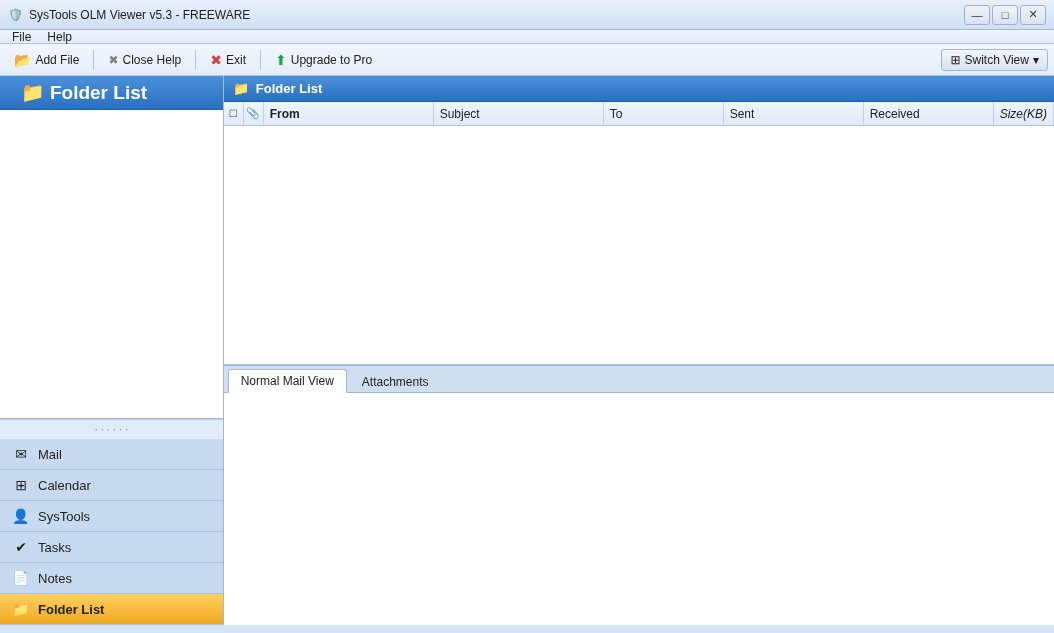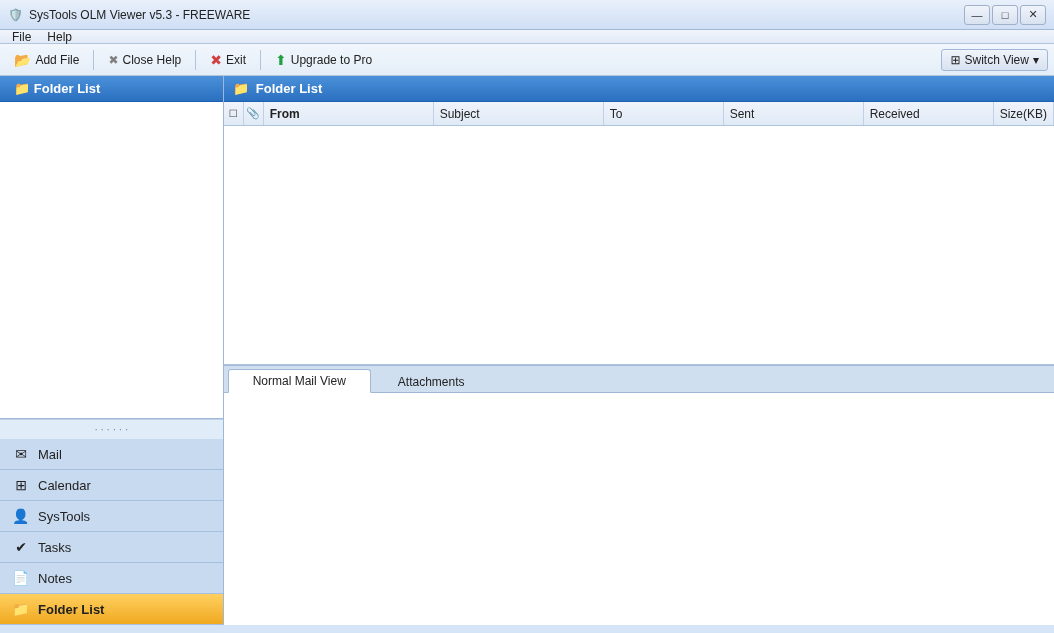--- a/index.html
+++ b/index.html
@@ -124,22 +124,22 @@
       width: 230px;
       background: #d6e4f7;
       border-right: 1px solid #a0b8d8;
       display: flex;
       flex-direction: column;
     }
     .sidebar-header {
       background: linear-gradient(to bottom, #4a90d9, #2a70c0);
       color: white;
       font-weight: bold;
-      font-size: 13px;
-      padding: 5px 14px;
+      font-size: 19px;
+      padding: 5px 21px;
       border-bottom: 1px solid #2060b0;
     }
     .sidebar-tree {
       flex: 1;
       background: white;
       border-bottom: 1px solid #a0b8d8;
     }
     .sidebar-dots {
       text-align: center;
       padding: 4px;
@@ -234,41 +234,41 @@
       color: #222;
       display: flex;
       align-items: center;
       overflow: hidden;
     }
     .col-from { width: 170px; min-width: 170px; font-weight: bold; }
     .col-subject { width: 170px; min-width: 170px; }
     .col-to { width: 120px; min-width: 120px; }
     .col-sent { width: 140px; min-width: 140px; }
     .col-received { width: 130px; min-width: 130px; }
-    .col-size { flex: 1; }
+    .col-size { flex: 1; font-style: italic; }
     .email-body { flex: 1; background: white; }
 
     
     .bottom-section {
       height: 260px;
       display: flex;
       flex-direction: column;
       background: #d6e4f7;
     }
     .tabs-bar {
       display: flex;
       align-items: flex-end;
       background: #d0dff0;
       border-top: 1px solid #a0b8d8;
       border-bottom: 1px solid #a0b8d8;
       height: 28px;
       padding: 0 4px;
     }
     .tab {
-      padding: 4px 24px;
+      padding: 4px 12px;
       cursor: pointer;
       font-size: 12px;
       color: #222;
       border: 1px solid transparent;
       border-bottom: none;
       border-radius: 3px 3px 0 0;
       background: transparent;
       margin-right: 2px;
       position: relative;
       top: 1px;

